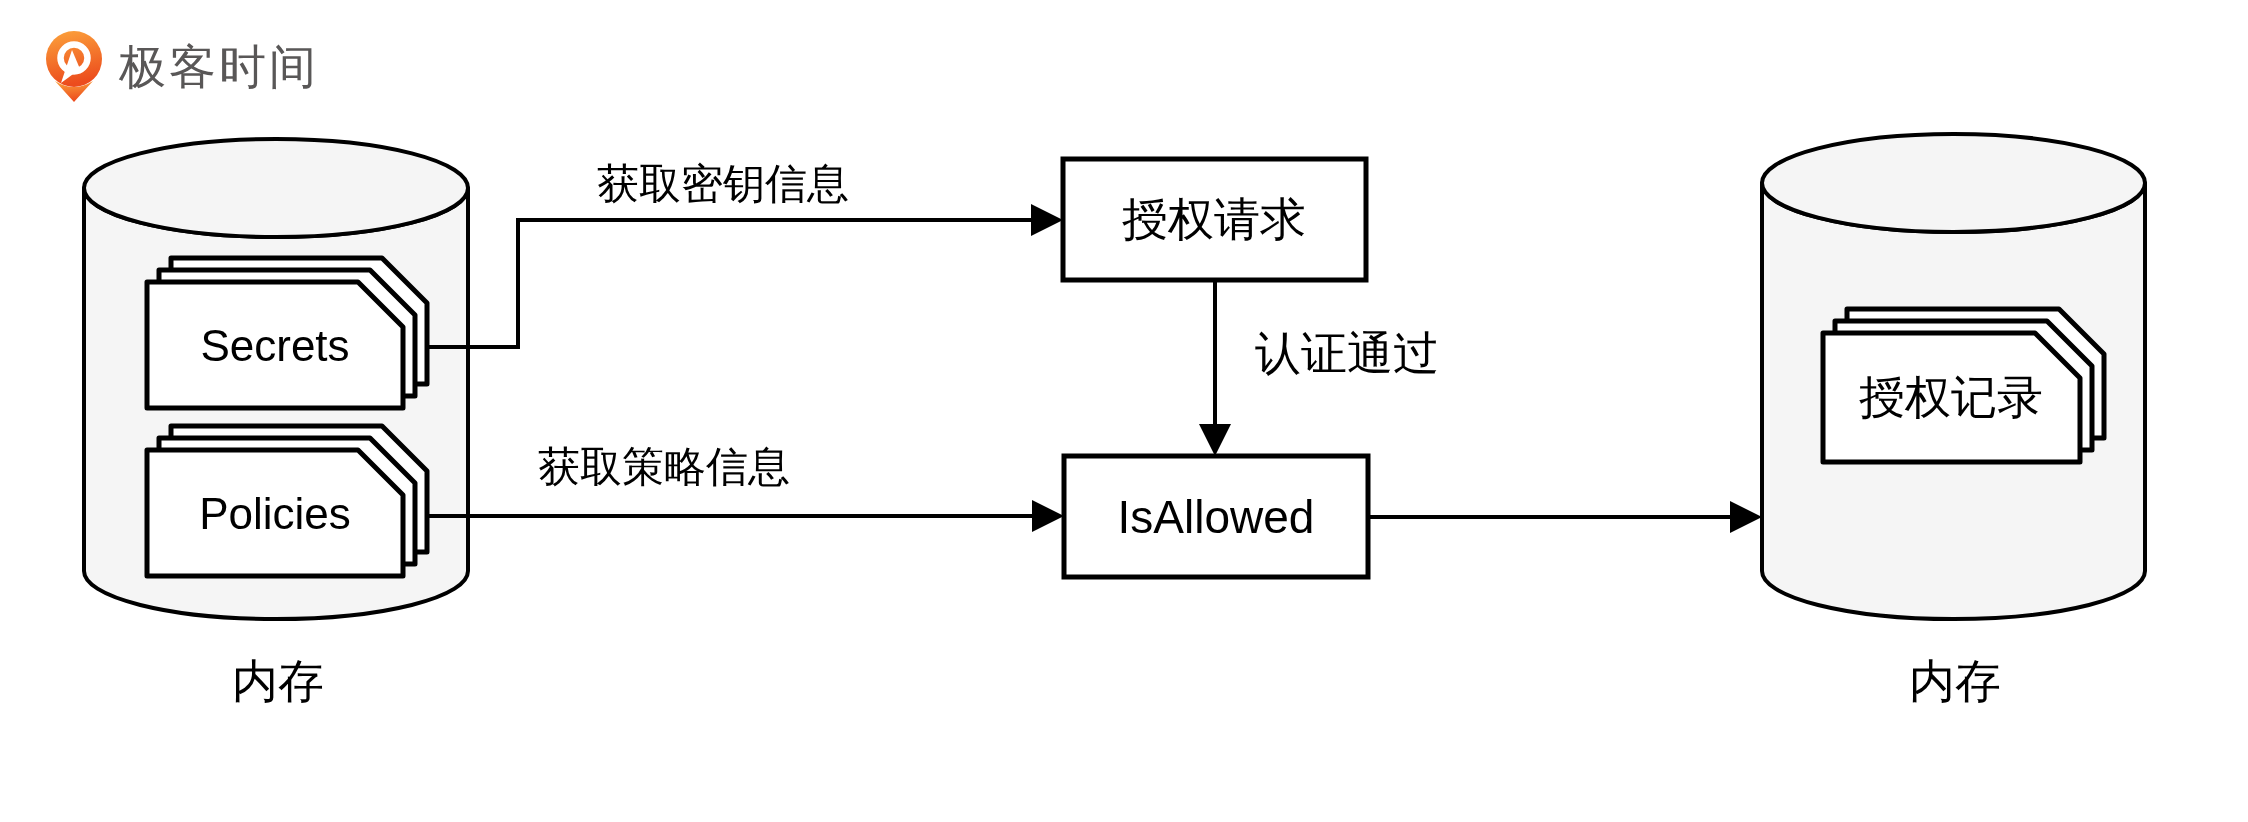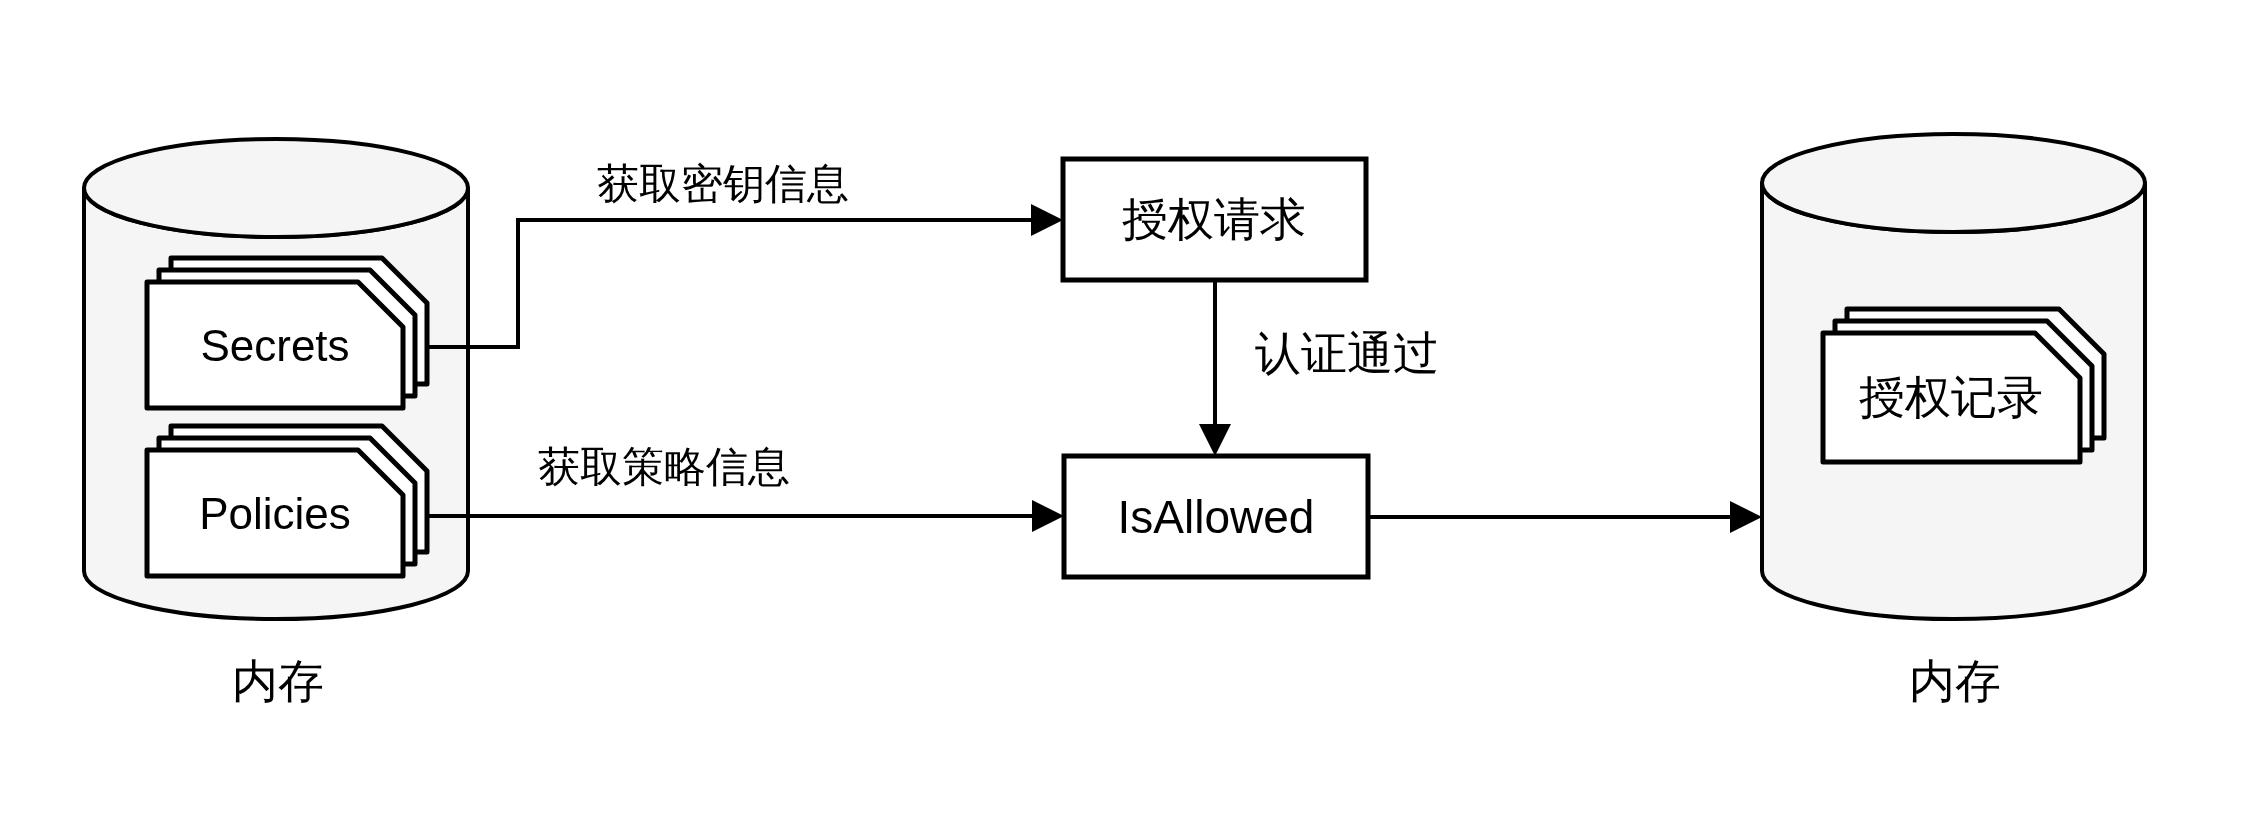--- a/index.html
+++ b/index.html
@@ -79,20 +79,36 @@
   }
   .fs42 { font-size: 42px; }
   .fs44 { font-size: 44px; }
   .fs46 { font-size: 46px; }
 </style>
 </head>
 <body>
 
 <div class="stage">
 
+  <div class="logo">
+    <svg class="logo-icon" viewBox="0 0 58 72" aria-hidden="true">
+      <defs>
+        <linearGradient id="gkGrad" x1="0" y1="0" x2="0.2" y2="1">
+          <stop offset="0" stop-color="#fca33c"></stop>
+          <stop offset="1" stop-color="#ec4c1d"></stop>
+        </linearGradient>
+      </defs>
+      <path d="M10 50 Q29 62 48 50 L29 71 Z" fill="url(#gkGrad)"></path>
+      <path d="M7 45 Q29 61 51 45" stroke="#ffffff" stroke-width="4" fill="none"></path>
+      <circle cx="29" cy="28" r="28" fill="url(#gkGrad)"></circle>
+      <circle cx="29" cy="27" r="13.5" fill="none" stroke="#ffffff" stroke-width="6.5"></circle>
+      <path d="M27 19 L16 52 L35 38 Z" fill="#ffffff"></path>
+    </svg>
+    <div class="logo-text">极客时间</div>
+  </div>
 
   <svg class="diagram-svg" viewBox="0 0 2248 822">
 
     <g>
       <path class="shape cyl" d="M 84 188 L 84 571 A 192 48 0 0 0 468 571 L 468 188 A 192 49 0 0 1 84 188 Z"></path>
       <ellipse class="shape cyl" cx="276" cy="188" rx="192" ry="49"></ellipse>
     </g>
 
     <g>
       <path class="shape card" d="M 171 258 L 382 258 L 427 303 L 427 384 L 171 384 Z"></path>

